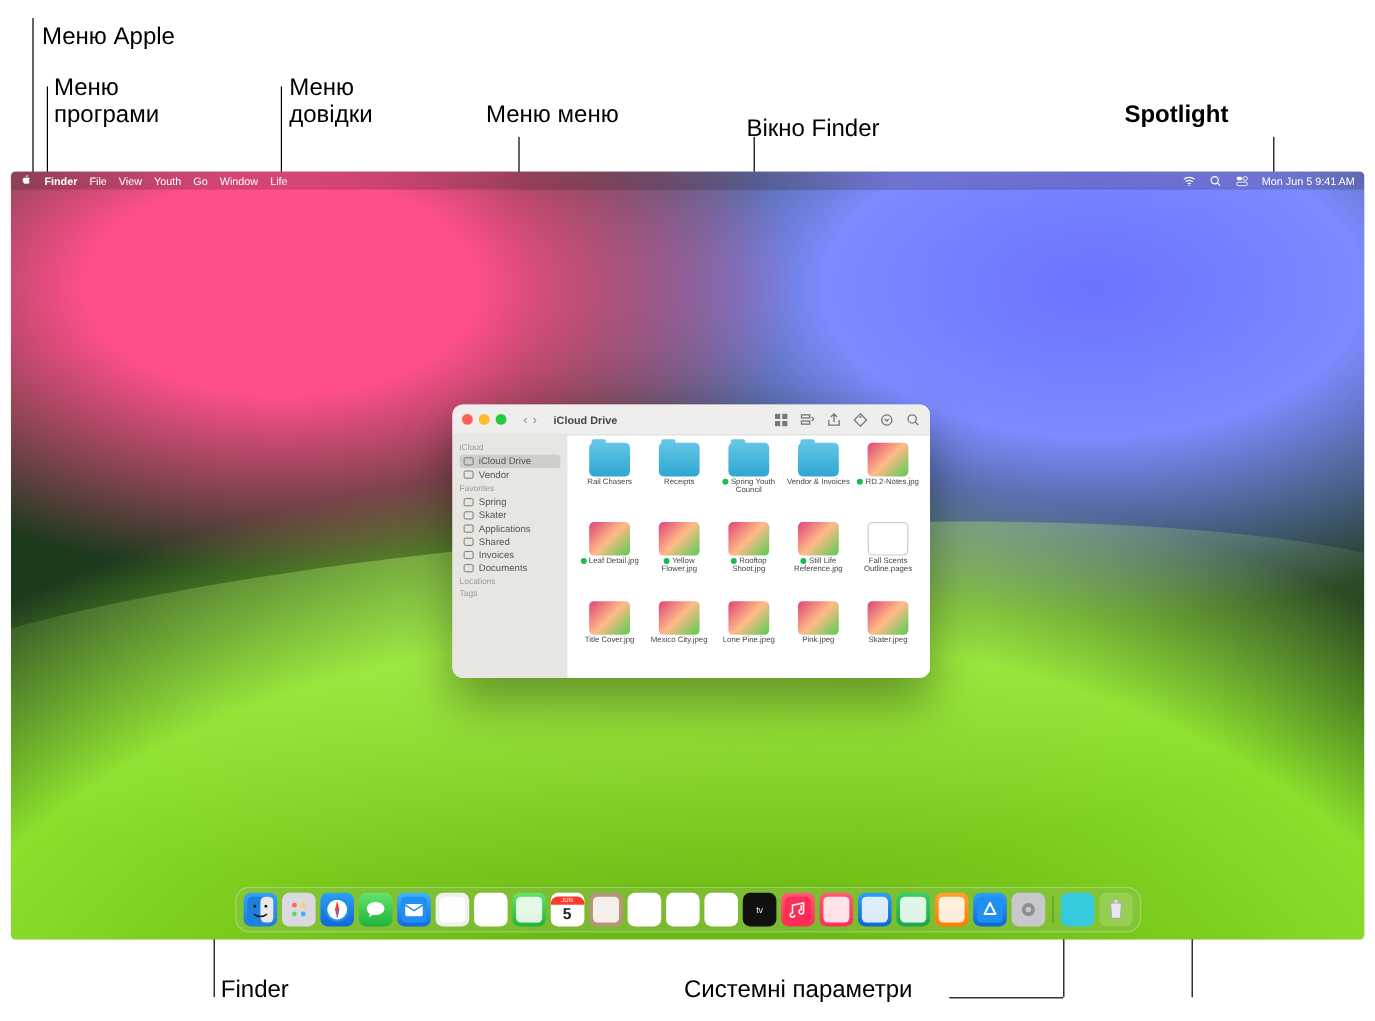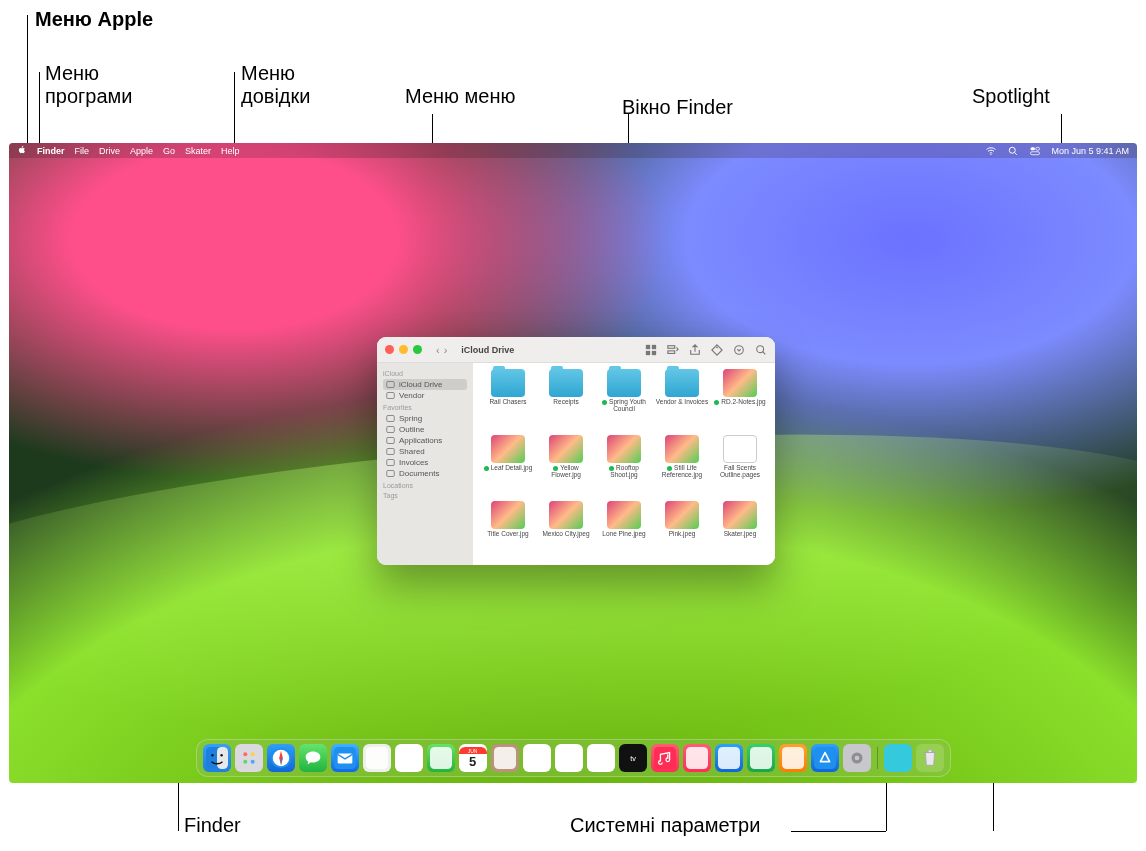--- a/index.html
+++ b/index.html
@@ -120,28 +120,28 @@
   .di-appstore{background:linear-gradient(#2ea0f6,#1066d8);}
   .di-settings{background:#c7c7cc;}
   .di-downloads{background:#35c9de;}
   .di-trash{background:rgba(255,255,255,.15);}
 
   .mitem, .sitem, .dicon, .ticon { cursor: default; }
 </style>
 </head>
 <body>
 
-<div class="callout" style="left:35px;top:8px;font-weight:bold;">Меню Apple</div>
+<div class="callout" style="left:35px;top:20px;">Меню Apple</div>
 <div class="callout" style="left:45px;top:62px;">Меню
 програми</div>
 <div class="callout" style="left:241px;top:62px;">Меню
 довідки</div>
 <div class="callout" style="left:405px;top:85px;">Меню меню</div>
 <div class="callout" style="left:622px;top:96px;">Вікно Finder</div>
-<div class="callout" style="left:972px;top:85px;">Spotlight</div>
+<div class="callout" style="left:937px;top:85px;font-weight:bold;">Spotlight</div>
 
 <div class="callout-line vline" style="left:27px;top:15px;height:135px;"></div>
 <div class="callout-line vline" style="left:39px;top:72px;height:78px;"></div>
 <div class="callout-line vline" style="left:234px;top:72px;height:78px;"></div>
 <div class="callout-line" style="left:197px;top:150px;height:1px;width:37px;"></div>
 <div class="callout-line vline" style="left:432px;top:114px;height:36px;"></div>
 <div class="callout-line vline" style="left:628px;top:114px;height:222px;"></div>
 <div class="callout-line vline" style="left:1061px;top:114px;height:36px;"></div>
 
 <div class="callout" style="left:184px;top:814px;">Finder</div>
@@ -159,25 +159,25 @@
 
   <div class="menubar">
     <div class="menubar-left">
       <span class="mitem apple-icon">
         <svg viewBox="0 0 16 16">
             <path d="M11.2 8.5c0-1.7 1.4-2.5 1.4-2.5-0.8-1.1-2-1.3-2.4-1.3-1 0-1.6.6-2.2.6s-1.2-.6-2.2-.6c-1.1 0-2.8.9-2.8 3.3 0 2.6 1.9 5 2.9 5 .7 0 1.2-.5 2-.5s1.2.5 2 .5c1.1 0 2.6-2.2 2.7-3.1-1 0-1.4-.7-1.4-1.4zM9.4 3.4c.5-.6.8-1.4.7-2.1-.7 0-1.5.5-1.9 1-.4.5-.8 1.3-.7 2 .8.1 1.5-.4 1.9-.9z"></path>
           </svg>
       </span>
       <span class="mitem" style="font-weight:600">Finder</span>
       <span class="mitem">File</span>
-      <span class="mitem">Drive</span>
-      <span class="mitem">Apple</span>
+      <span class="mitem">View</span>
+      <span class="mitem">Youth</span>
       <span class="mitem">Go</span>
-      <span class="mitem">Skater</span>
-      <span class="mitem">Help</span>
+      <span class="mitem">Window</span>
+      <span class="mitem">Life</span>
     </div>
     <div class="menubar-right">
       <span class="icon">
           <svg viewBox="0 0 16 16" fill="none" stroke="#fff" stroke-width="1.3">
             <path d="M2 6c3-3 9-3 12 0M4 8.5c2-2 6-2 8 0M6.3 11c.9-.9 2.5-.9 3.4 0"></path>
             <circle cx="8" cy="12.7" r=".8" fill="#fff" stroke="none"></circle>
           </svg>
         </span>
       <span class="icon">
           <svg viewBox="0 0 16 16" fill="none" stroke="#fff" stroke-width="1.3">
@@ -276,21 +276,21 @@
             </svg>
           </span>
           <span>Spring</span>
         </div>
         <div class="sitem">
           <span class="sicon">
             <svg viewBox="0 0 12 12" fill="none" stroke="#777" stroke-width="1.1">
               <rect x="1" y="2" width="10" height="8" rx="1.5"></rect>
             </svg>
           </span>
-          <span>Outline</span>
+          <span>Skater</span>
         </div>
         <div class="sitem">
           <span class="sicon">
             <svg viewBox="0 0 12 12" fill="none" stroke="#777" stroke-width="1.1">
               <rect x="1" y="2" width="10" height="8" rx="1.5"></rect>
             </svg>
           </span>
           <span>Applications</span>
         </div>
         <div class="sitem">

